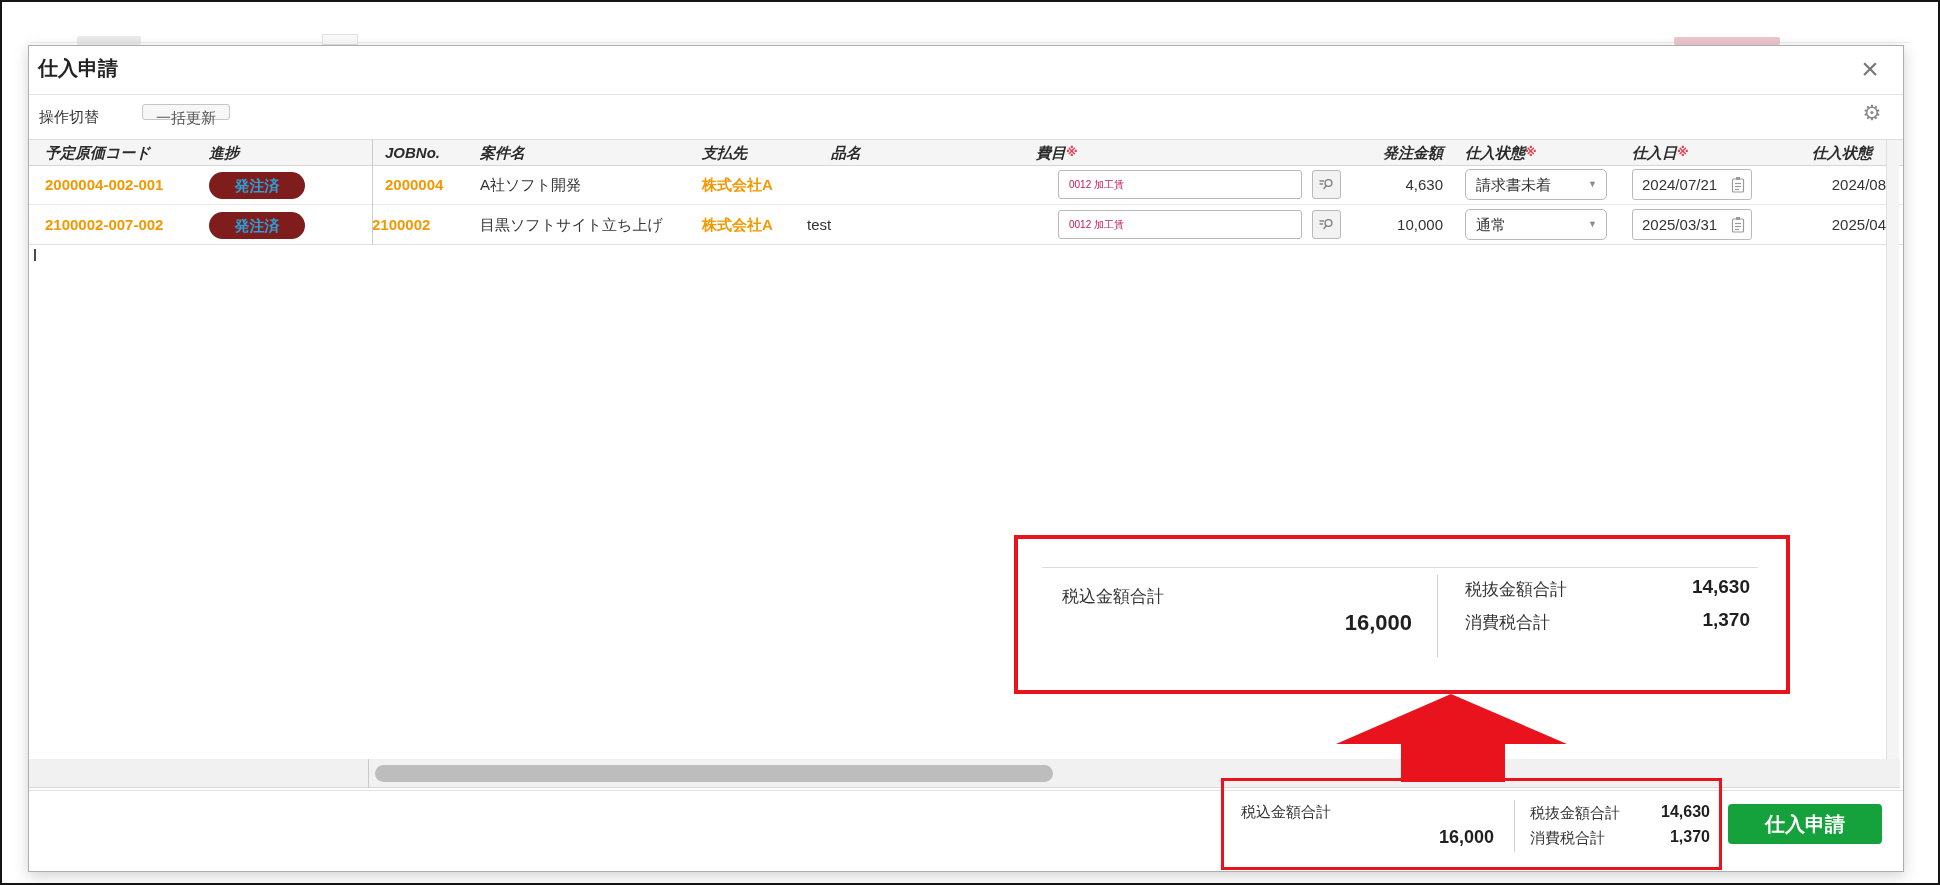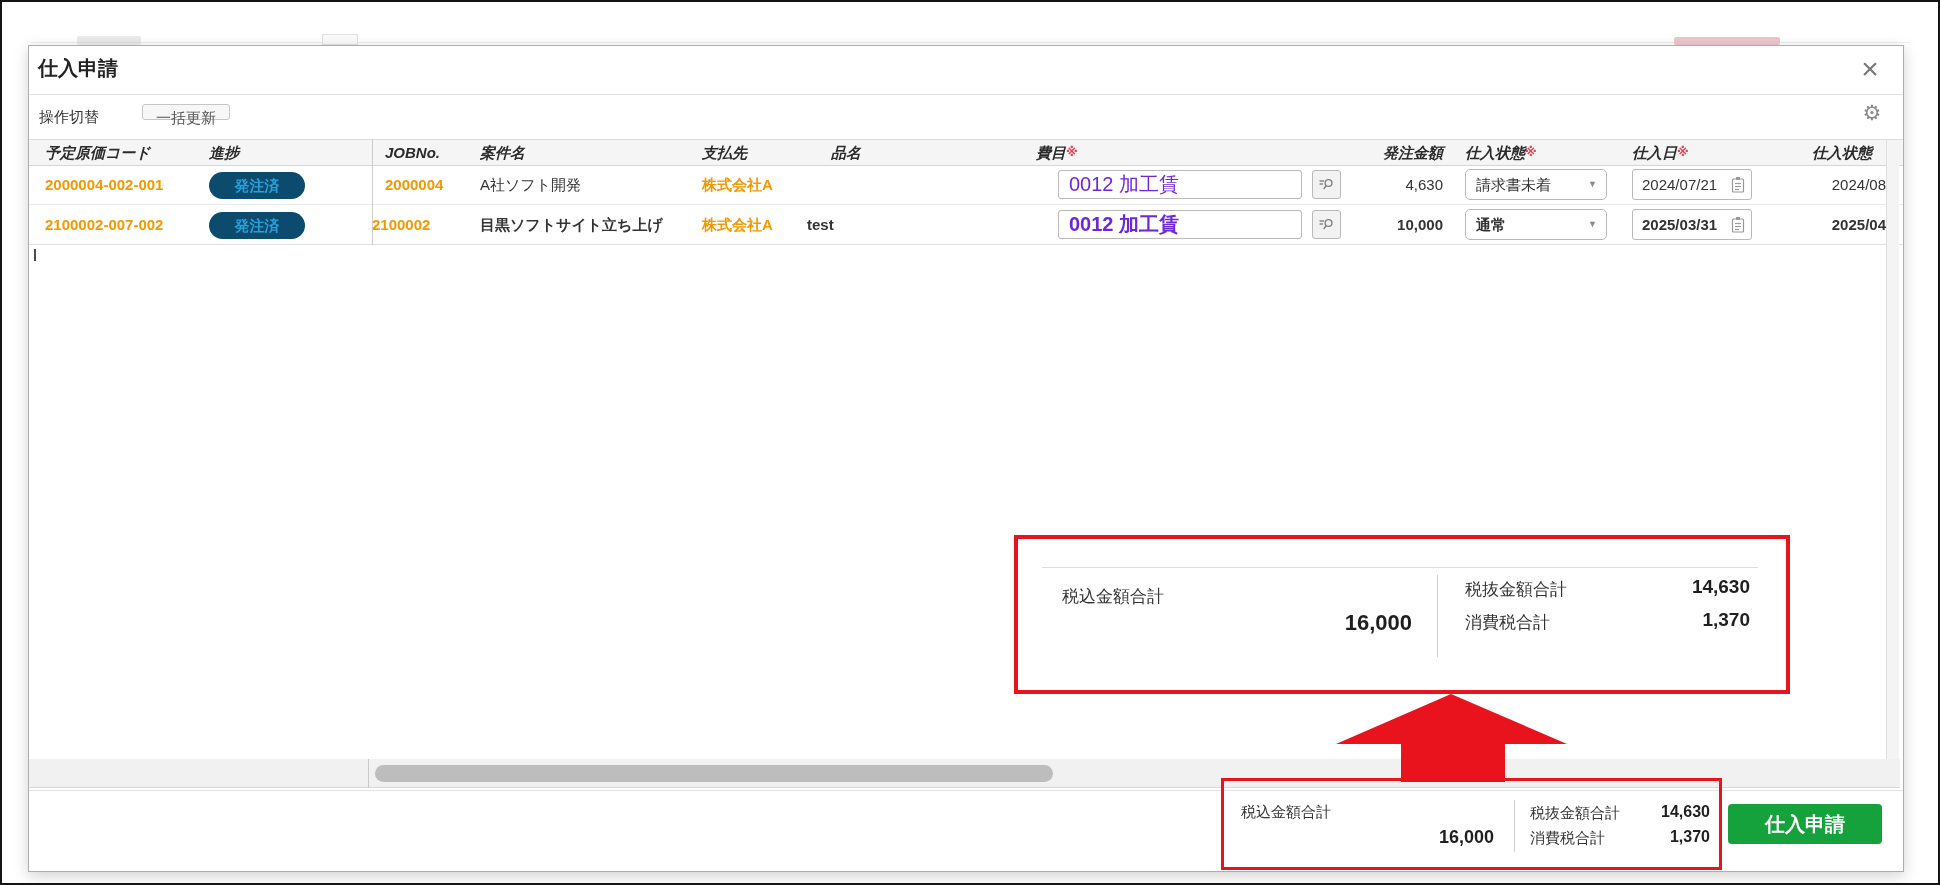--- a/index.html
+++ b/index.html
@@ -21,30 +21,30 @@
   .title-divider{left:27px;top:92px;width:1874px;height:1px;background:#e3e3e3;}
   .toolbar-label{left:37px;top:106px;font-size:15px;color:#333;}
   .bulk-btn{left:140px;top:102px;width:88px;height:16px;background:#f7f7f7;border:1px solid #c6c6c6;
             border-radius:3px;font-size:15px;color:#555;text-align:center;line-height:26px;cursor:pointer;}
   .gear{left:1858px;top:99px;width:24px;height:24px;font-size:21px;color:#8a8a8a;text-align:center;line-height:24px;cursor:pointer;}
   
   .thead{left:27px;top:137px;width:1874px;height:27px;background:#f5f5f5;
          border-top:1px solid #dcdcdc;border-bottom:1px solid #d6d6d6;}
   .hcell{top:137px;height:27px;line-height:27px;font-size:15px;font-weight:bold;color:#2b2b2b;white-space:nowrap;font-style:italic;}
   .req{color:var(--required-red,#e04354);font-size:12px;vertical-align:top;}
-  .row1{top:163px;} .row2{top:203px;font-weight:bold;}
+  .row1{top:163px;} .row2{top:203px;}
   .rowline1{left:27px;top:202px;width:1874px;height:1px;background:#e9e9e9;}
   .rowline2{left:27px;top:242px;width:1874px;height:1px;background:#e0e0e0;}
   .cell{height:40px;line-height:40px;font-size:15px;color:#333;white-space:nowrap;}
   .link{color:var(--accent-orange,#f39800);font-weight:bold;cursor:pointer;}
-  .badge{left:207px;width:96px;height:27px;margin-top:7px;background:#0c4a6e;border-radius:14px;
+  .badge{left:207px;width:96px;height:27px;margin-top:7px;background:#7f1d1d;border-radius:14px;
          text-align:center;line-height:27px;font-size:15px;font-weight:bold;color:var(--badge-blue,#2b9fd8);}
   .frozen-div{left:370px;top:137px;width:1px;height:106px;background:#cccccc;}
   .inputbox{width:244px;height:29px;margin-top:5px;border:1px solid #b9b9b9;border-radius:3px;background:#fff;
-            font-size:20px;color:#6d28d9;line-height:27px;padding-left:10px;white-space:nowrap;overflow:hidden;}
+            font-size:10px;color:#be185d;line-height:27px;padding-left:10px;white-space:nowrap;overflow:hidden;}
   .searchbtn{left:1310px;width:29px;height:29px;margin-top:5px;background:#f2f2f2;border:1px solid #b9b9b9;
              border-radius:3px;cursor:pointer;display:flex;align-items:center;justify-content:center;}
   .amt{left:1330px;width:111px;text-align:right;}
   .selbox{left:1463px;width:142px;height:31px;margin-top:4px;border:1px solid #b9b9b9;border-radius:5px;
           background:#fff;font-size:15px;color:#333;line-height:29px;padding-left:10px;cursor:pointer;}
   .selbox .caret{position:absolute;right:9px;top:0;font-size:9px;color:#888;line-height:29px;}
   .datebox{left:1630px;width:120px;height:31px;margin-top:4px;border:1px solid #b9b9b9;border-radius:3px;
            background:#fff;font-size:15px;color:#333;line-height:29px;padding-left:9px;cursor:pointer;}
   .datebox svg{position:absolute;right:5px;top:6px;}
   .due{left:1806px;width:78px;text-align:right;overflow:hidden;}

